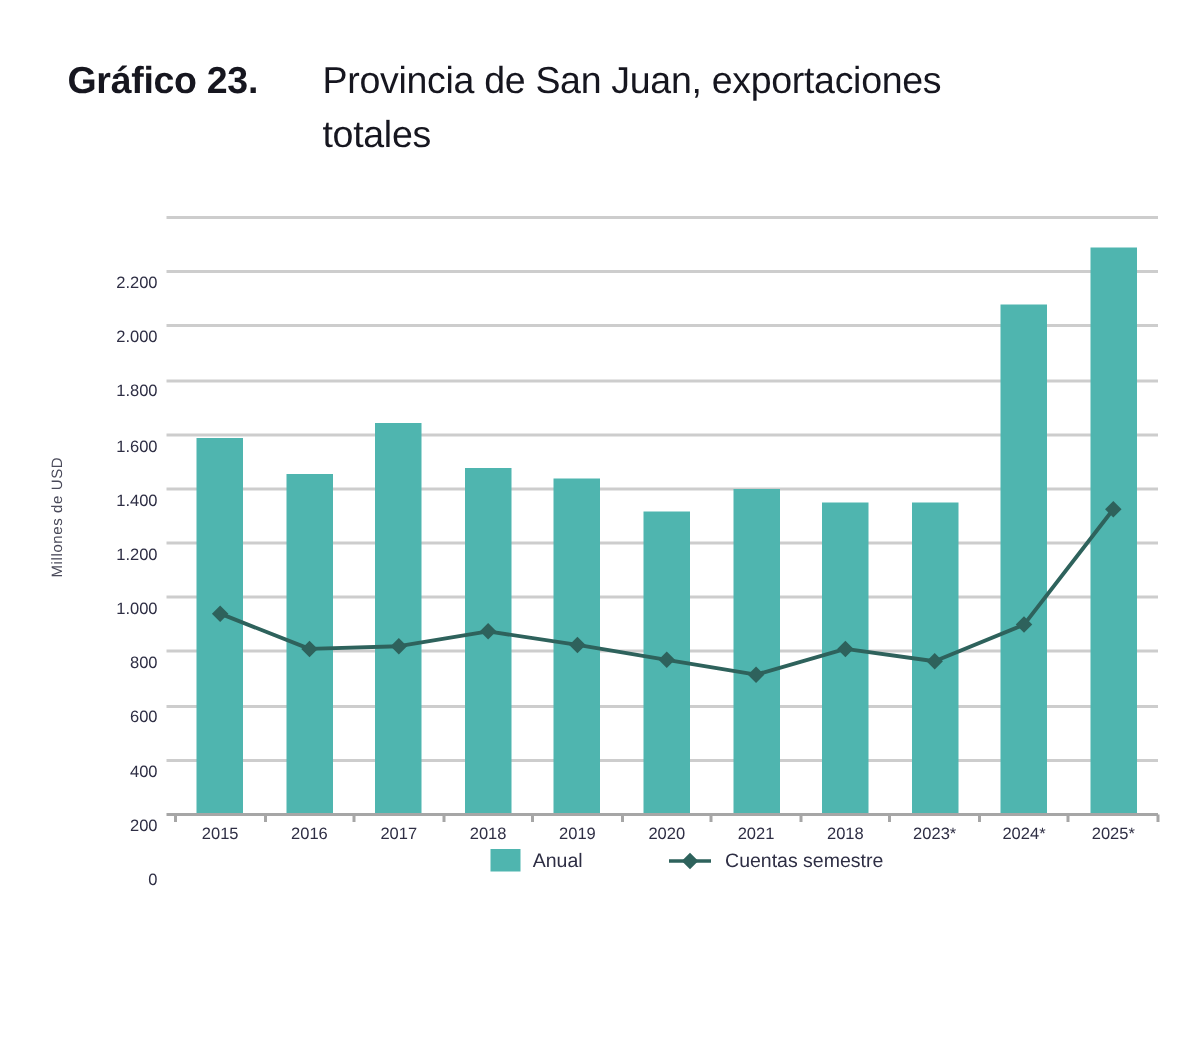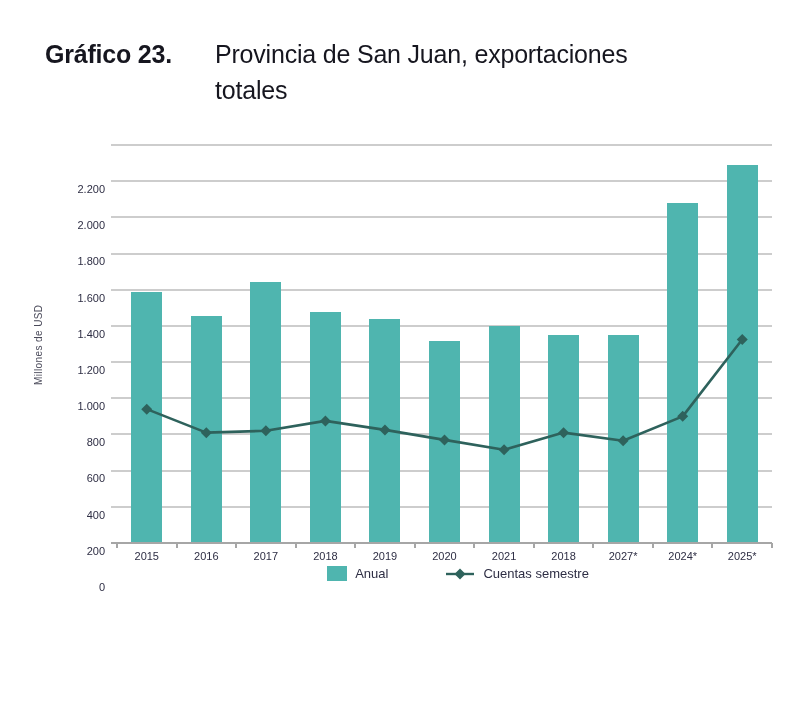--- a/index.html
+++ b/index.html
@@ -130,21 +130,21 @@
       <div class="y-tick-label" style="top: 174.182px;">2.000</div>
       <div class="y-tick-label" style="top: 138px;">2.200</div>
       <div class="x-tick-label" style="left: 120.773px;">2015</div>
       <div class="x-tick-label" style="left: 180.318px;">2016</div>
       <div class="x-tick-label" style="left: 239.864px;">2017</div>
       <div class="x-tick-label" style="left: 299.409px;">2018</div>
       <div class="x-tick-label" style="left: 358.955px;">2019</div>
       <div class="x-tick-label" style="left: 418.5px;">2020</div>
       <div class="x-tick-label" style="left: 478.045px;">2021</div>
       <div class="x-tick-label" style="left: 537.591px;">2018</div>
-      <div class="x-tick-label" style="left: 597.136px;">2027*</div>
+      <div class="x-tick-label" style="left: 597.136px;">2023*</div>
       <div class="x-tick-label" style="left: 656.682px;">2024*</div>
       <div class="x-tick-label" style="left: 716.227px;">2025*</div>
     </div>
 
   <div id="legend">
     <div class="legend-item">
       <div id="legend-anual-swatch" style="background: rgb(79, 181, 175);"></div>
       <span class="legend-label">Anual</span>
     </div>
     <div class="legend-item">

